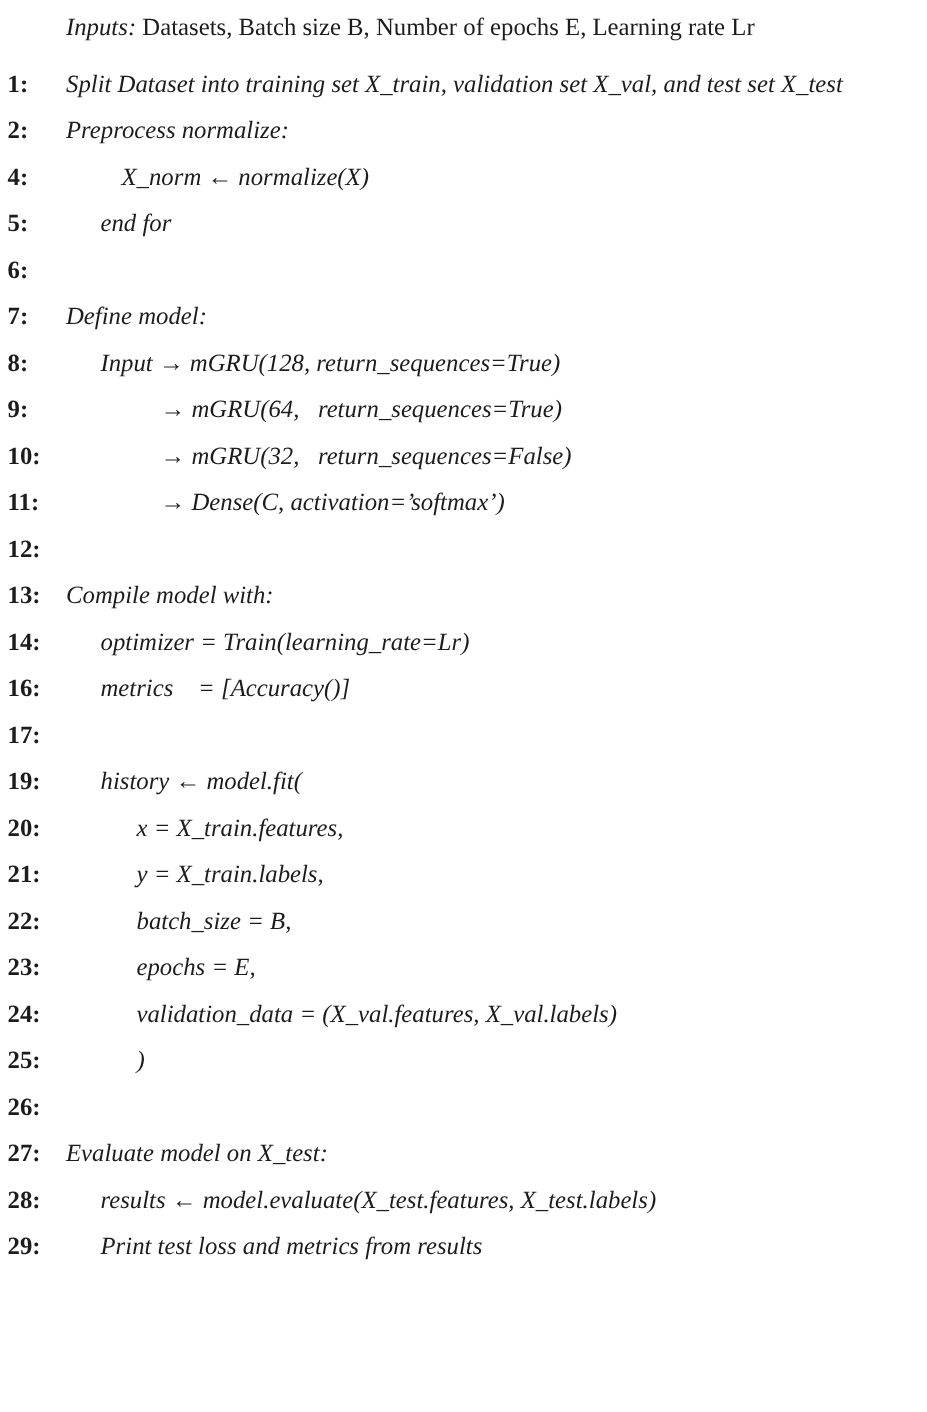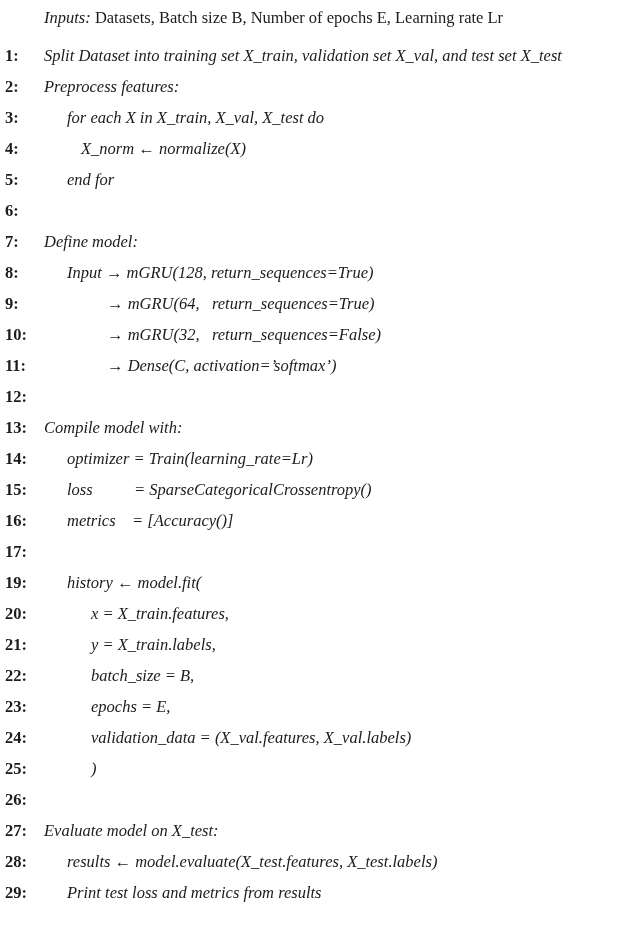--- a/index.html
+++ b/index.html
@@ -52,34 +52,32 @@
     font-style: italic;
   }
 </style>
 </head>
 <body style="background: rgb(255, 255, 255); color: rgb(28, 28, 28);">
 
 <div class="page">
   <div class="header-line"><span class="hdr-label">Inputs:</span><span class="hdr-rest"> Datasets, Batch size B, Number of epochs E, Learning rate Lr</span></div>
   <div id="lines">
       <div class="line"><span class="num">1:</span><span class="code" style="padding-left: 0px;">Split Dataset into training set X_train, validation set X_val, and test set X_test</span></div>
-      <div class="line"><span class="num">2:</span><span class="code" style="padding-left: 0px;">Preprocess features:</span></div>
-      <div class="line"><span class="num">3:</span><span class="code" style="padding-left: 23px;">for each X in X_train, X_val, X_test do</span></div>
+      <div class="line"><span class="num">2:</span><span class="code" style="padding-left: 0px;">Preprocess normalize:</span></div>
       <div class="line"><span class="num">4:</span><span class="code" style="padding-left: 37px; text-align: right;">X_norm ← normalize(X)</span></div>
       <div class="line"><span class="num">5:</span><span class="code" style="padding-left: 23px;">end for</span></div>
       <div class="line"><span class="num">6:</span><span class="code" style="padding-left: 0px;"></span></div>
       <div class="line"><span class="num">7:</span><span class="code" style="padding-left: 0px;">Define model:</span></div>
       <div class="line"><span class="num">8:</span><span class="code" style="padding-left: 23px;">Input → mGRU(128, return_sequences=True)</span></div>
       <div class="line"><span class="num">9:</span><span class="code" style="padding-left: 63px;">→ mGRU(64,   return_sequences=True)</span></div>
       <div class="line"><span class="num">10:</span><span class="code" style="padding-left: 63px;">→ mGRU(32,   return_sequences=False)</span></div>
       <div class="line"><span class="num">11:</span><span class="code" style="padding-left: 63px;">→ Dense(C, activation=’softmax’)</span></div>
       <div class="line"><span class="num">12:</span><span class="code" style="padding-left: 0px;"></span></div>
       <div class="line"><span class="num">13:</span><span class="code" style="padding-left: 0px;">Compile model with:</span></div>
       <div class="line"><span class="num">14:</span><span class="code" style="padding-left: 23px;">optimizer = Train(learning_rate=Lr)</span></div>
-      <div class="line"><span class="num">15:</span><span class="code" style="padding-left: 23px;">loss          = SparseCategoricalCrossentropy()</span></div>
       <div class="line"><span class="num">16:</span><span class="code" style="padding-left: 23px;">metrics    = [Accuracy()]</span></div>
       <div class="line"><span class="num">17:</span><span class="code" style="padding-left: 0px;"></span></div>
       <div class="line"><span class="num">19:</span><span class="code" style="padding-left: 23px;">history ← model.fit(</span></div>
       <div class="line"><span class="num">20:</span><span class="code" style="padding-left: 47px;">x = X_train.features,</span></div>
       <div class="line"><span class="num">21:</span><span class="code" style="padding-left: 47px; text-align: right;">y = X_train.labels,</span></div>
       <div class="line"><span class="num">22:</span><span class="code" style="padding-left: 47px;">batch_size = B,</span></div>
       <div class="line"><span class="num">23:</span><span class="code" style="padding-left: 47px;">epochs = E,</span></div>
       <div class="line"><span class="num">24:</span><span class="code" style="padding-left: 47px;">validation_data = (X_val.features, X_val.labels)</span></div>
       <div class="line"><span class="num">25:</span><span class="code" style="padding-left: 47px;">)</span></div>
       <div class="line"><span class="num">26:</span><span class="code" style="padding-left: 0px;"></span></div>

